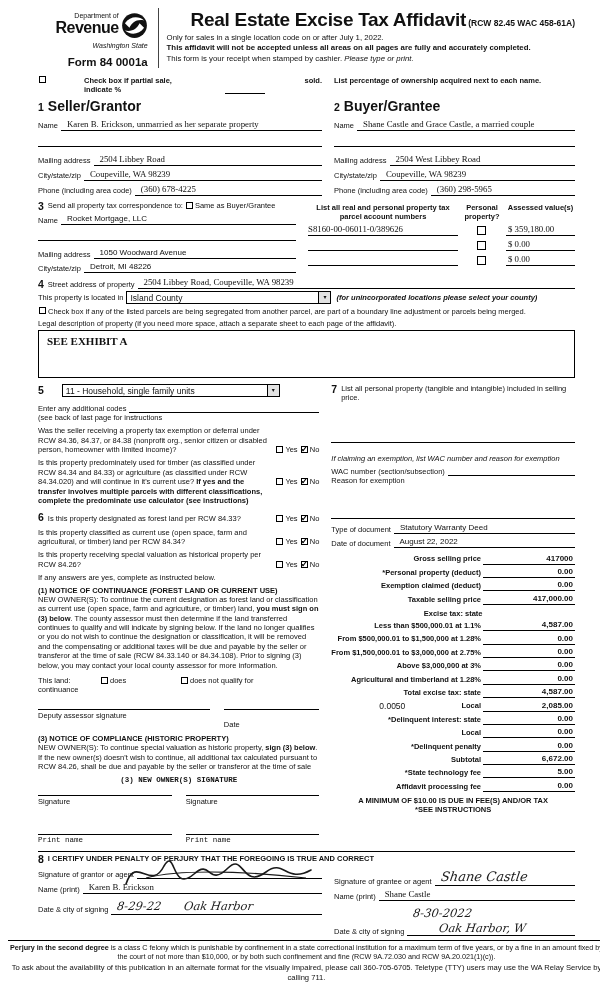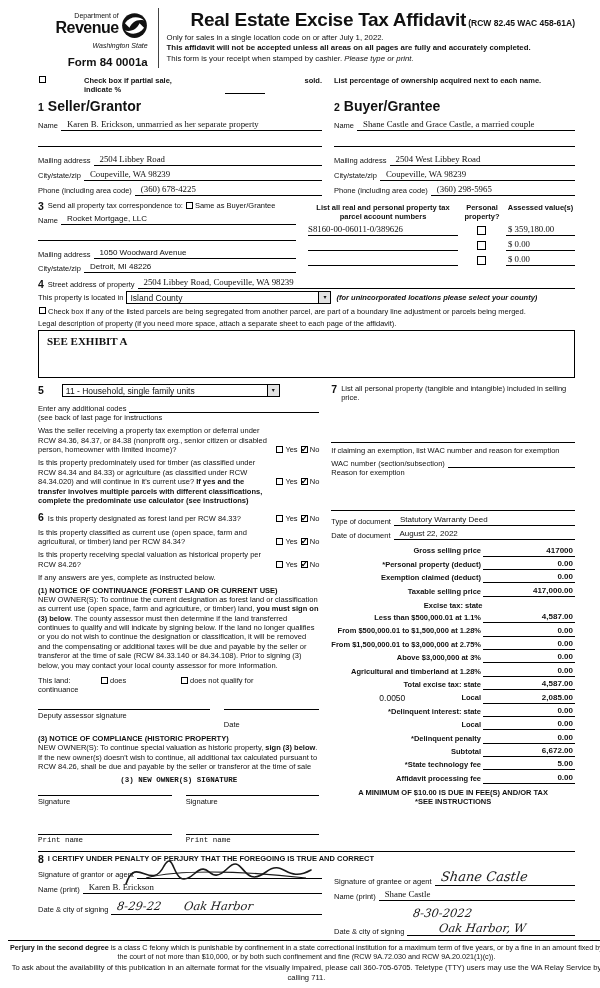--- a/index.html
+++ b/index.html
@@ -318,21 +318,21 @@
         <div><span>Print name</span></div>
       </div>
     </div>
 
     <div class="colR">
       <div style="display:flex;">
         <span class="num">7</span>
         <span>List all personal property (tangible and intangible) included in selling price.</span>
       </div>
       <div class="sep-space" style="margin-top:30px;"></div>
-      <div style="margin-top:3px;">If claiming an exemption, list WAC number and reason for exemption</div>
+      <div style="margin-top:11px;font-style:italic;">If claiming an exemption, list WAC number and reason for exemption</div>
       <div class="frow">
           <span class="lbl">WAC number (section/subsection)</span>
           <span class="fill"></span>
         </div>
       <div>Reason for exemption</div>
       <div class="sep-space" style="margin-top:24px;"></div>
       <div class="frow" style="margin-top:4px;">
           <span class="lbl">Type of document</span>
           <span class="fill vs">Statutory Warranty Deed</span>
         </div>

